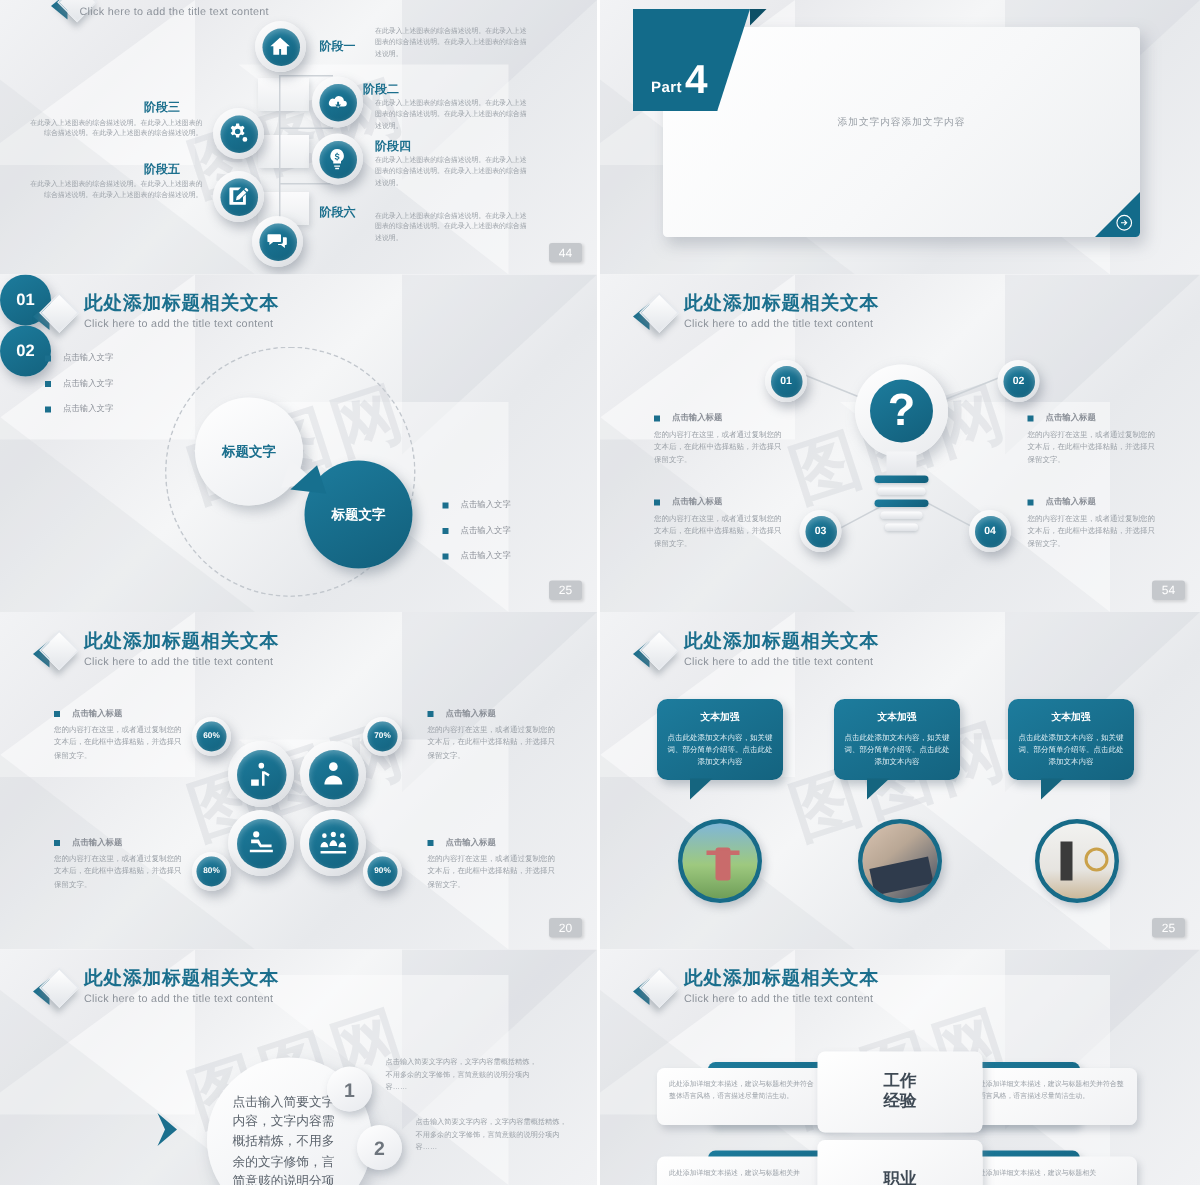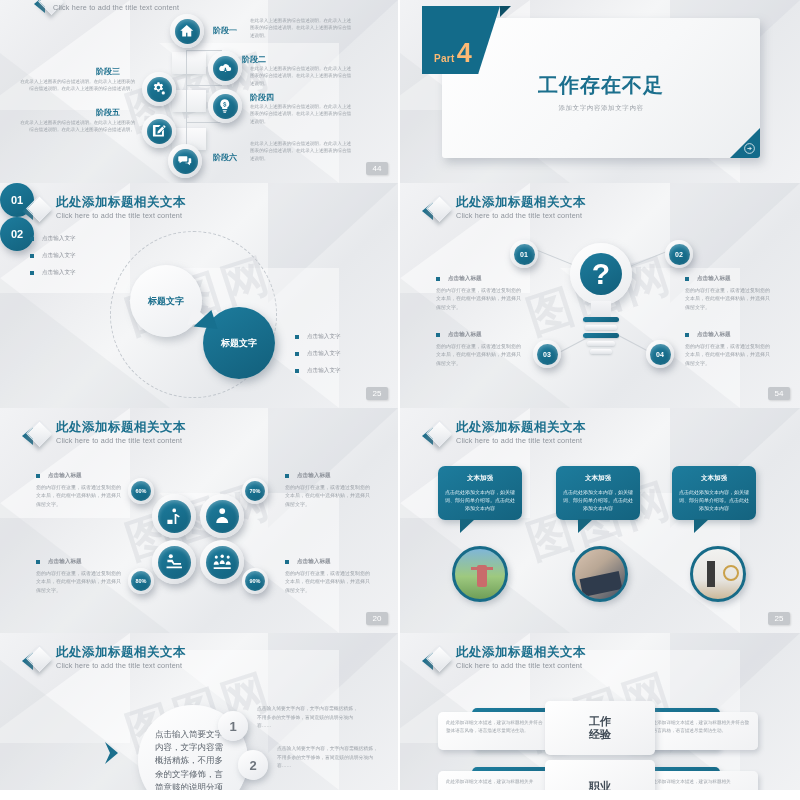--- a/index.html
+++ b/index.html
@@ -91,21 +91,21 @@
 
   
   .cover-card{
     position:absolute;left:42px;top:18px;width:318px;height:140px;
     background:linear-gradient(135deg,#ffffff 0%,#f7f8f9 55%,#eceef0 100%);
     box-shadow:3px 5px 10px rgba(120,130,142,.35);
     border-radius:3px;overflow:hidden;
   }
   .parttag{
     position:absolute;left:22px;top:6px;width:78px;height:68px;
-    background:#136b8a;color:#fdba74;
+    background:#136b8a;color:#ffffff;
     clip-path:polygon(0 0,100% 0,72% 100%,0 100%);
     display:flex;align-items:flex-end;padding:0 0 10px 12px;box-sizing:border-box;
     box-shadow:2px 3px 6px rgba(80,95,108,.4);
     z-index:3;
   }
   .parttag .pw{font-size:10px;font-weight:bold;letter-spacing:.3px;}
   .parttag .pn{font-size:27px;font-weight:bold;line-height:.82;margin-left:2px;}
   .partfold{
     position:absolute;left:100px;top:6px;width:0;height:0;
     border-top:11px solid #0c4f66;border-right:11px solid transparent;z-index:4;
@@ -298,38 +298,37 @@
       <div class="stage" style="left:96px;top:107px;">阶段五</div>
       <div class="txt" style="left:20px;top:119px;width:115px;text-align:right;">在此录入上述图表的综合描述说明。在此录入上述图表的综合描述说明。在此录入上述图表的综合描述说明。</div>
 
       <div class="bub" style="left:168px;top:144px;width:34px;height:34px;">
         <div class="core" style="width:25px;height:25px;">
           <svg class="ico" viewBox="0 0 24 24">
               <path d="M3 5h12a1 1 0 0 1 1 1v6a1 1 0 0 1-1 1H8l-4 3v-3H3a1 1 0 0 1-1-1V6a1 1 0 0 1 1-1zm15 3h3a1 1 0 0 1 1 1v6a1 1 0 0 1-1 1h-1v3l-4-3h-3v-1h3a2 2 0 0 0 2-2z"></path>
             </svg>
         </div>
       </div>
-      <div class="stage" style="left:213px;top:152px;">阶段六</div>
+      <div class="stage" style="left:213px;top:136px;">阶段六</div>
       <div class="txt" style="left:250px;top:140px;width:105px;">在此录入上述图表的综合描述说明。在此录入上述图表的综合描述说明。在此录入上述图表的综合描述说明。</div>
 
       <div class="pagenum">44</div>
     </div>
 
     <div class="slide s27" style="height:183px;">
       <div class="poly">
         <i class="p1"></i>
           <i class="p2"></i>
           <i class="p3"></i>
           <i class="p4"></i>
       </div>
       <div class="wm">图图网</div>
 
       <div class="cover-card">
         <div class="cover-title">
-          <div class="ct">工作存在不足</div>
           <div class="cs">添加文字内容添加文字内容</div>
         </div>
         <div class="corner"></div>
         <svg class="corner-ic" viewBox="0 0 24 24">
           <circle cx="12" cy="12" r="9" fill="none" stroke="#ffffff" stroke-width="1.4"></circle>
           <path d="M8 12h7m-3-3 3 3-3 3" fill="none" stroke="#ffffff" stroke-width="1.4"></path>
         </svg>
       </div>
 
       <div class="parttag">

